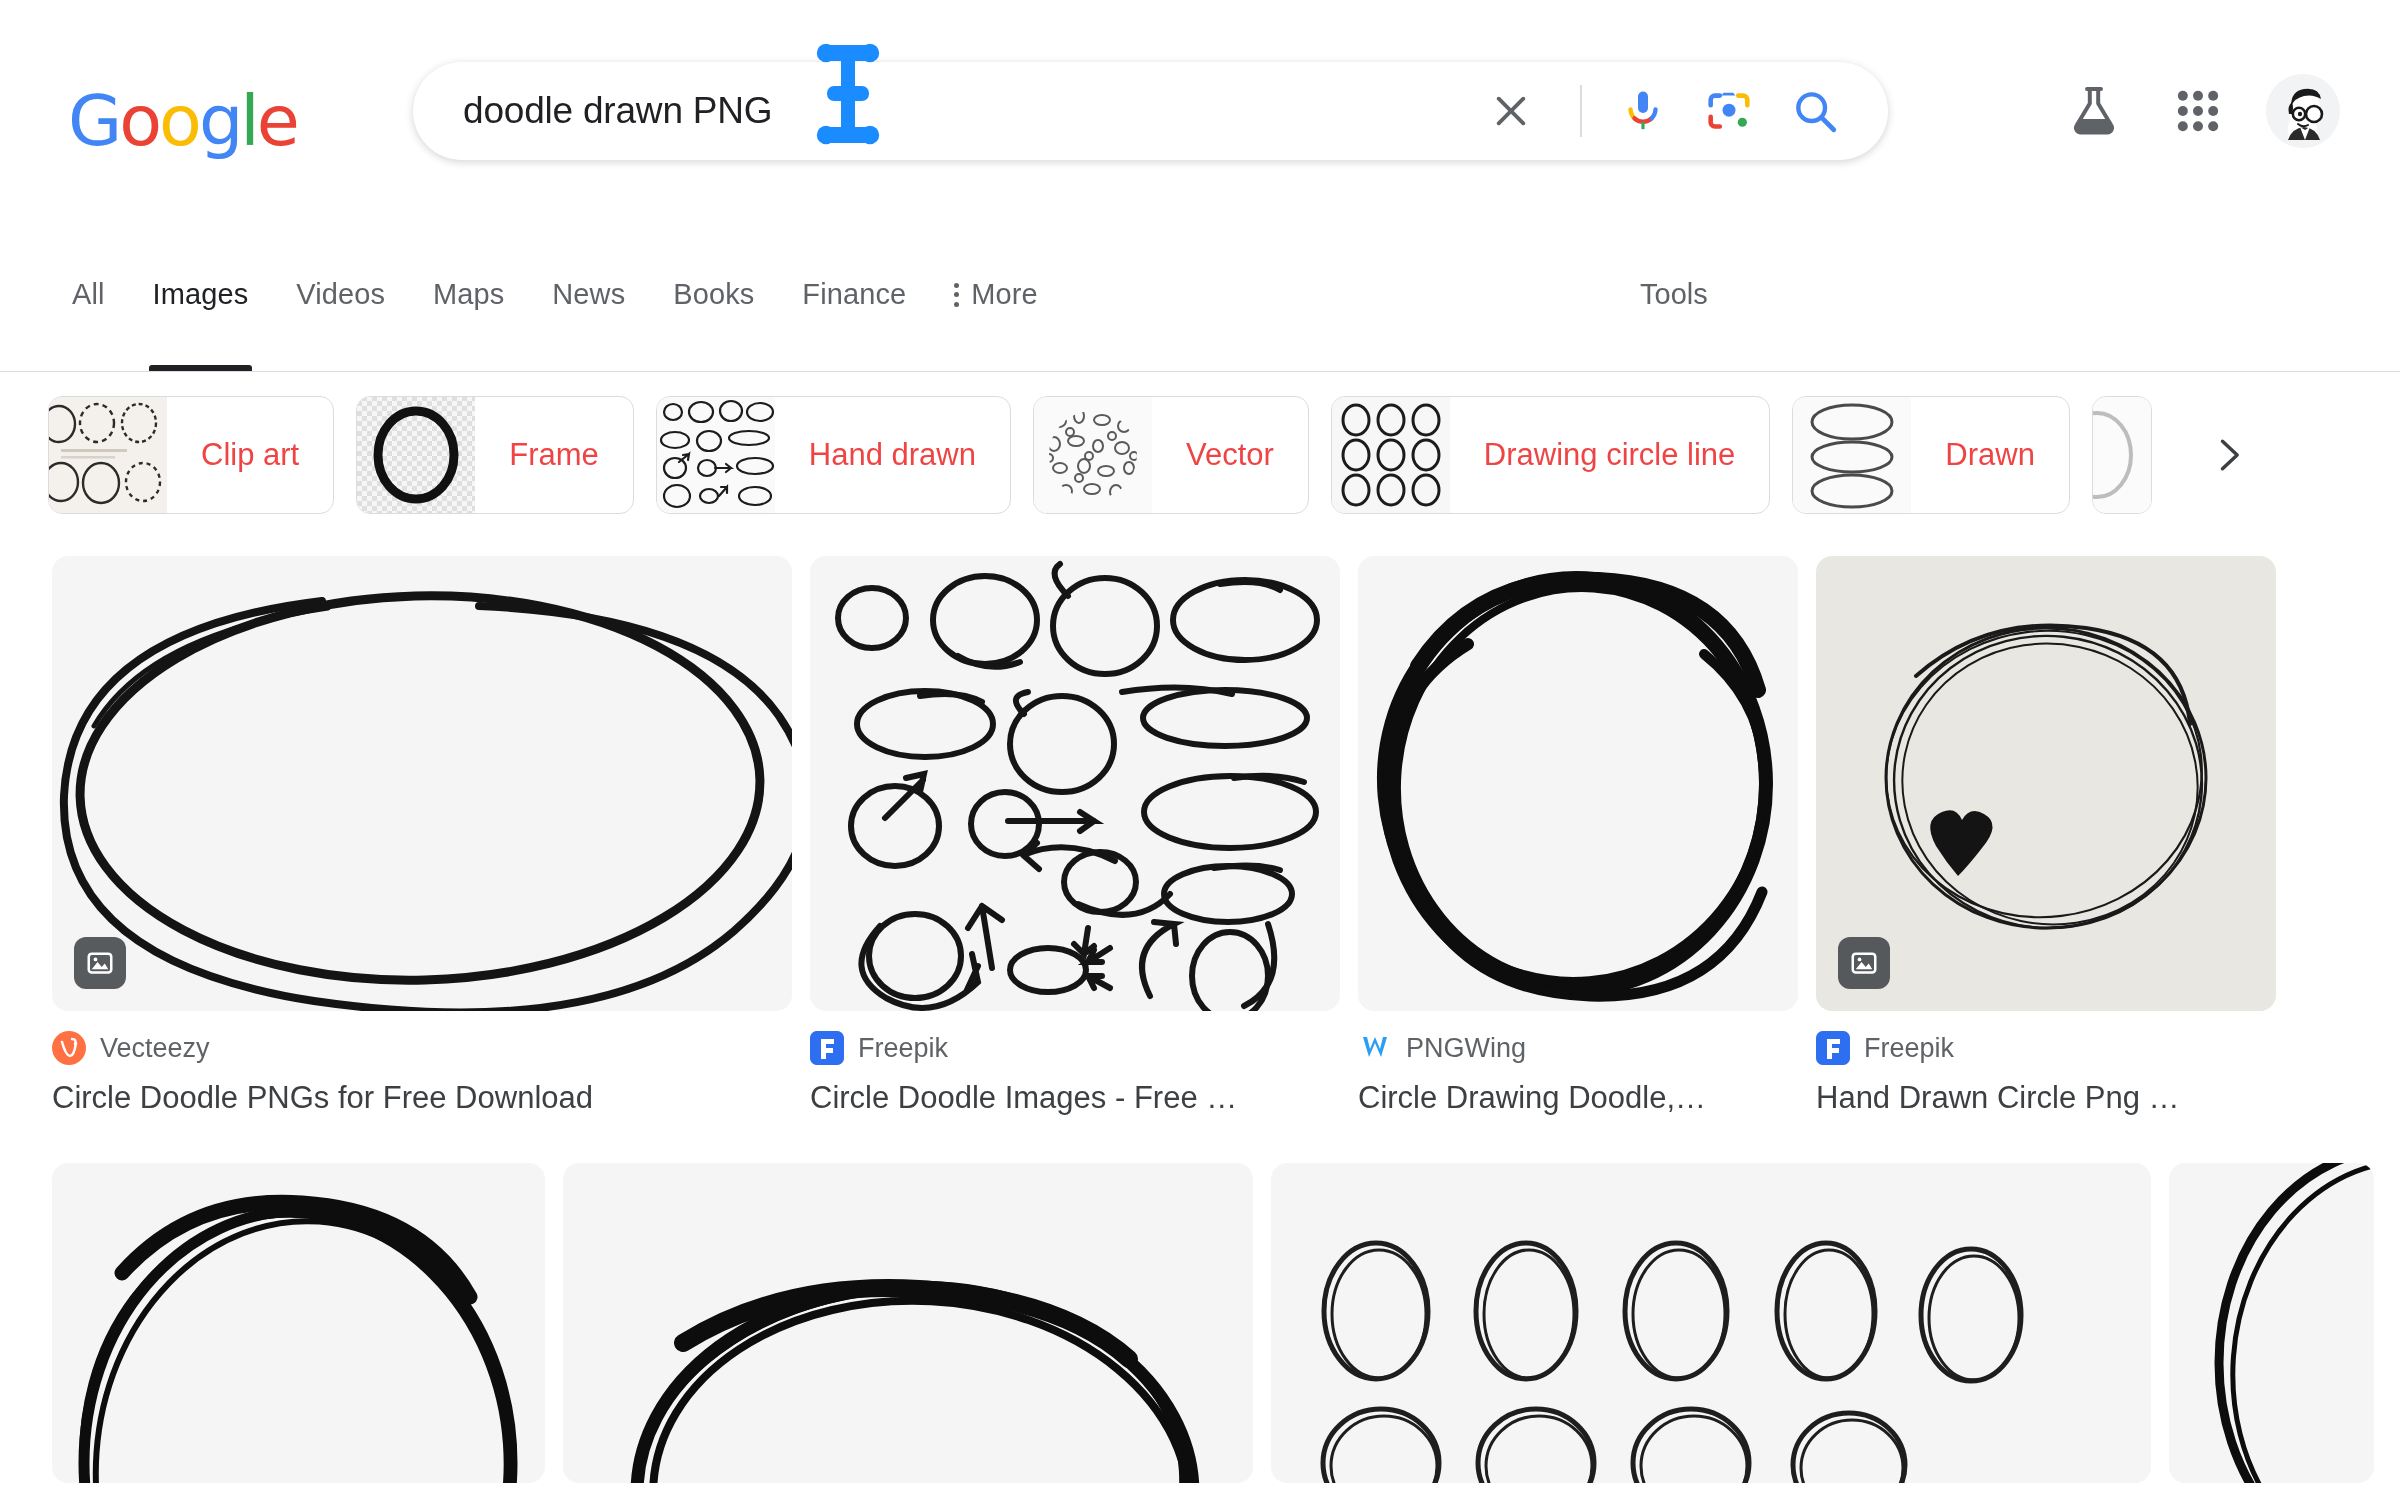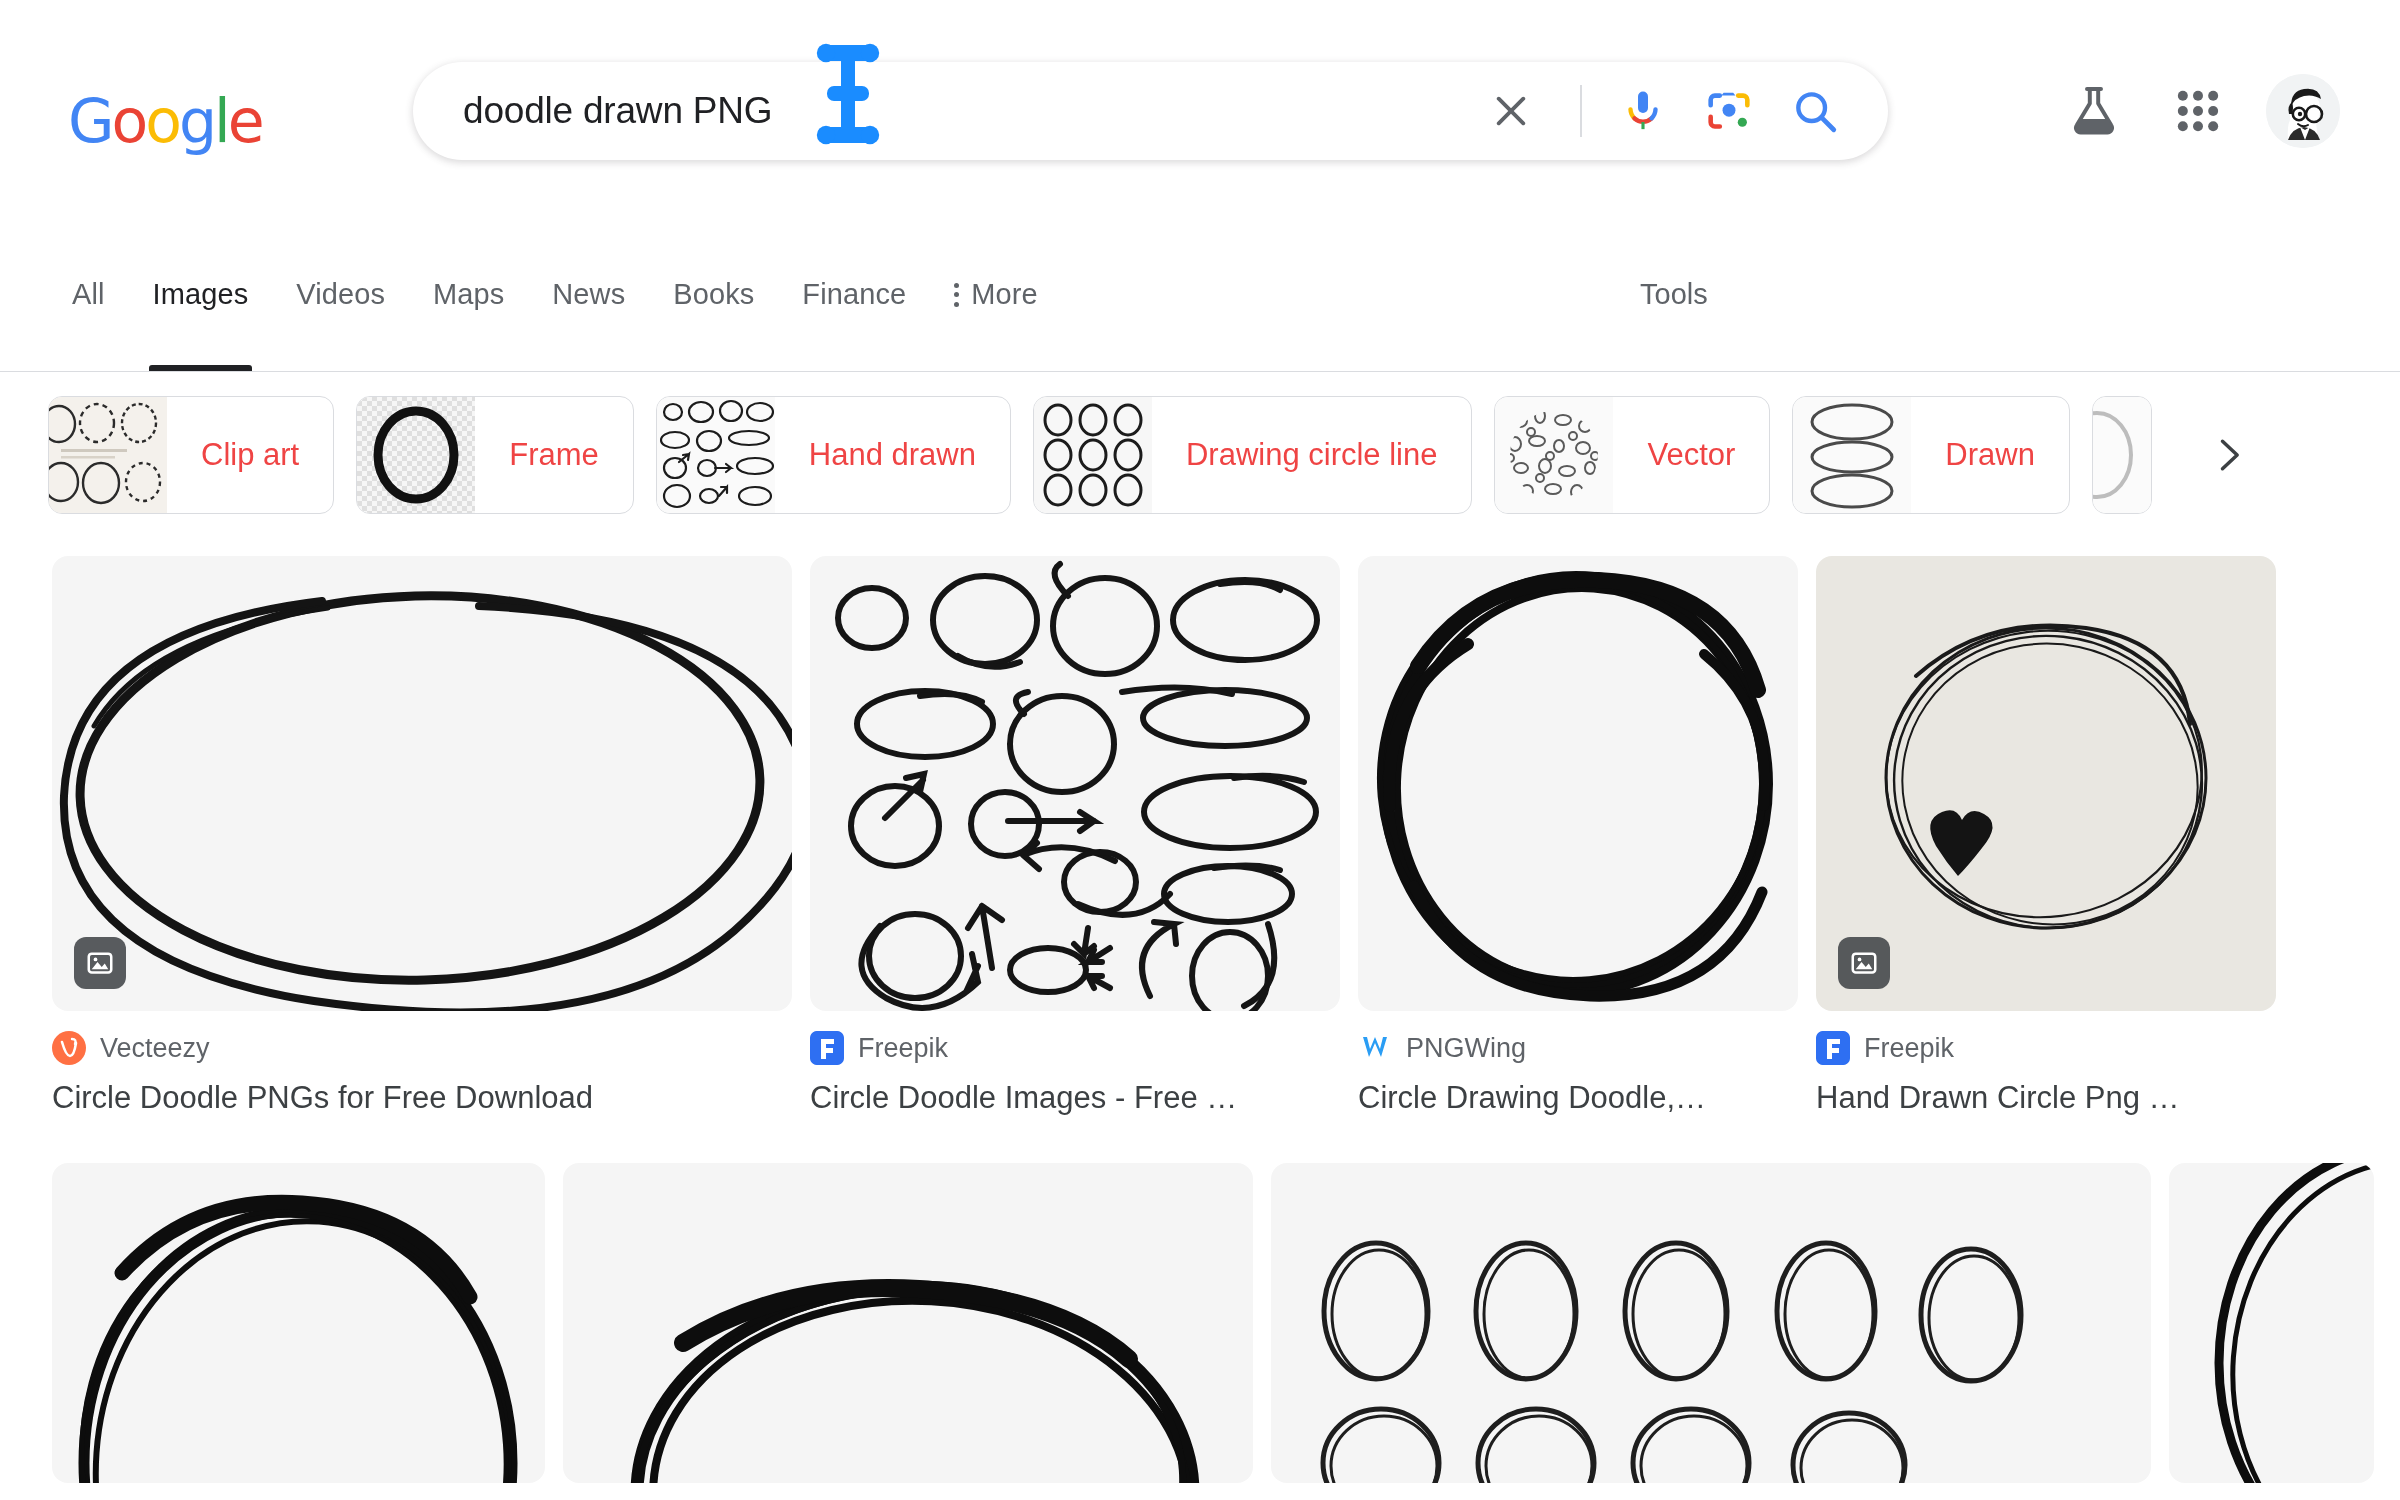--- a/index.html
+++ b/index.html
@@ -19,21 +19,21 @@
     width: 2400px;
     height: 218px;
     background: #ffffff;
   }
 
   .logo {
     position: absolute;
     left: 68px;
     top: 82px;
     font-family: "DejaVu Sans", sans-serif;
-    font-size: 60px;
+    font-size: 70px;
     letter-spacing: -3px;
     line-height: 78px;
     font-weight: 400;
     user-select: none;
   }
   .logo span { display: inline-block; }
 
   .searchbar {
     position: absolute;
     left: 413px;
@@ -477,39 +477,20 @@
               <path d="M58 72 h16 l-5 -4 M74 72 l-5 4"></path>
             <ellipse cx="98" cy="70" rx="18" ry="8"></ellipse>
             <ellipse cx="20" cy="100" rx="13" ry="11"></ellipse>
               <ellipse cx="52" cy="100" rx="9" ry="7"></ellipse>
             <path d="M62 100 l8 -9 l0 6 M70 91 l-6 0"></path>
             <ellipse cx="98" cy="100" rx="16" ry="9"></ellipse>
           </g>
         </svg>
       </div>
       <div class="chip-label">Hand drawn</div>
-    </div>
-
-    <div class="chip">
-      <div class="chip-thumb" style="background:#f7f7f7">
-        <svg width="118" height="118" viewBox="0 0 118 118">
-          <g fill="none" stroke="#1c1c1c" stroke-width="3">
-            <ellipse cx="24" cy="24" rx="13" ry="15"></ellipse>
-              <ellipse cx="59" cy="24" rx="13" ry="15"></ellipse>
-              <ellipse cx="94" cy="24" rx="13" ry="15"></ellipse>
-            <ellipse cx="24" cy="59" rx="13" ry="15"></ellipse>
-              <ellipse cx="59" cy="59" rx="13" ry="15"></ellipse>
-              <ellipse cx="94" cy="59" rx="13" ry="15"></ellipse>
-            <ellipse cx="24" cy="94" rx="13" ry="15"></ellipse>
-              <ellipse cx="59" cy="94" rx="13" ry="15"></ellipse>
-              <ellipse cx="94" cy="94" rx="13" ry="15"></ellipse>
-          </g>
-        </svg>
-      </div>
-      <div class="chip-label">Drawing circle line</div>
     </div>
 
     <div class="chip">
       <div class="chip-thumb" style="background:#fafafa">
         <svg width="118" height="118" viewBox="0 0 118 118">
           <defs>
               <clipPath id="vclip">
                 <circle cx="59" cy="59" r="44"></circle>
               </clipPath>
             </defs>
@@ -532,20 +513,39 @@
             <ellipse cx="36" cy="36" rx="4" ry="4"></ellipse>
               <ellipse cx="78" cy="40" rx="4" ry="4"></ellipse>
             <ellipse cx="55" cy="60" rx="4" ry="4"></ellipse>
               <ellipse cx="15" cy="62" rx="4" ry="4"></ellipse>
             <ellipse cx="100" cy="60" rx="4" ry="4"></ellipse>
               <ellipse cx="45" cy="82" rx="4" ry="4"></ellipse>
           </g>
         </svg>
       </div>
       <div class="chip-label">Vector</div>
+    </div>
+
+    <div class="chip">
+      <div class="chip-thumb" style="background:#f7f7f7">
+        <svg width="118" height="118" viewBox="0 0 118 118">
+          <g fill="none" stroke="#1c1c1c" stroke-width="3">
+            <ellipse cx="24" cy="24" rx="13" ry="15"></ellipse>
+              <ellipse cx="59" cy="24" rx="13" ry="15"></ellipse>
+              <ellipse cx="94" cy="24" rx="13" ry="15"></ellipse>
+            <ellipse cx="24" cy="59" rx="13" ry="15"></ellipse>
+              <ellipse cx="59" cy="59" rx="13" ry="15"></ellipse>
+              <ellipse cx="94" cy="59" rx="13" ry="15"></ellipse>
+            <ellipse cx="24" cy="94" rx="13" ry="15"></ellipse>
+              <ellipse cx="59" cy="94" rx="13" ry="15"></ellipse>
+              <ellipse cx="94" cy="94" rx="13" ry="15"></ellipse>
+          </g>
+        </svg>
+      </div>
+      <div class="chip-label">Drawing circle line</div>
     </div>
 
     <div class="chip">
       <div class="chip-thumb" style="background:#fafafa">
         <svg width="118" height="118" viewBox="0 0 118 118">
           <g fill="none" stroke="#4a4a4a" stroke-width="3">
             <ellipse cx="59" cy="26" rx="40" ry="17"></ellipse>
             <ellipse cx="59" cy="61" rx="40" ry="15"></ellipse>
             <ellipse cx="59" cy="95" rx="40" ry="16"></ellipse>
           </g>

